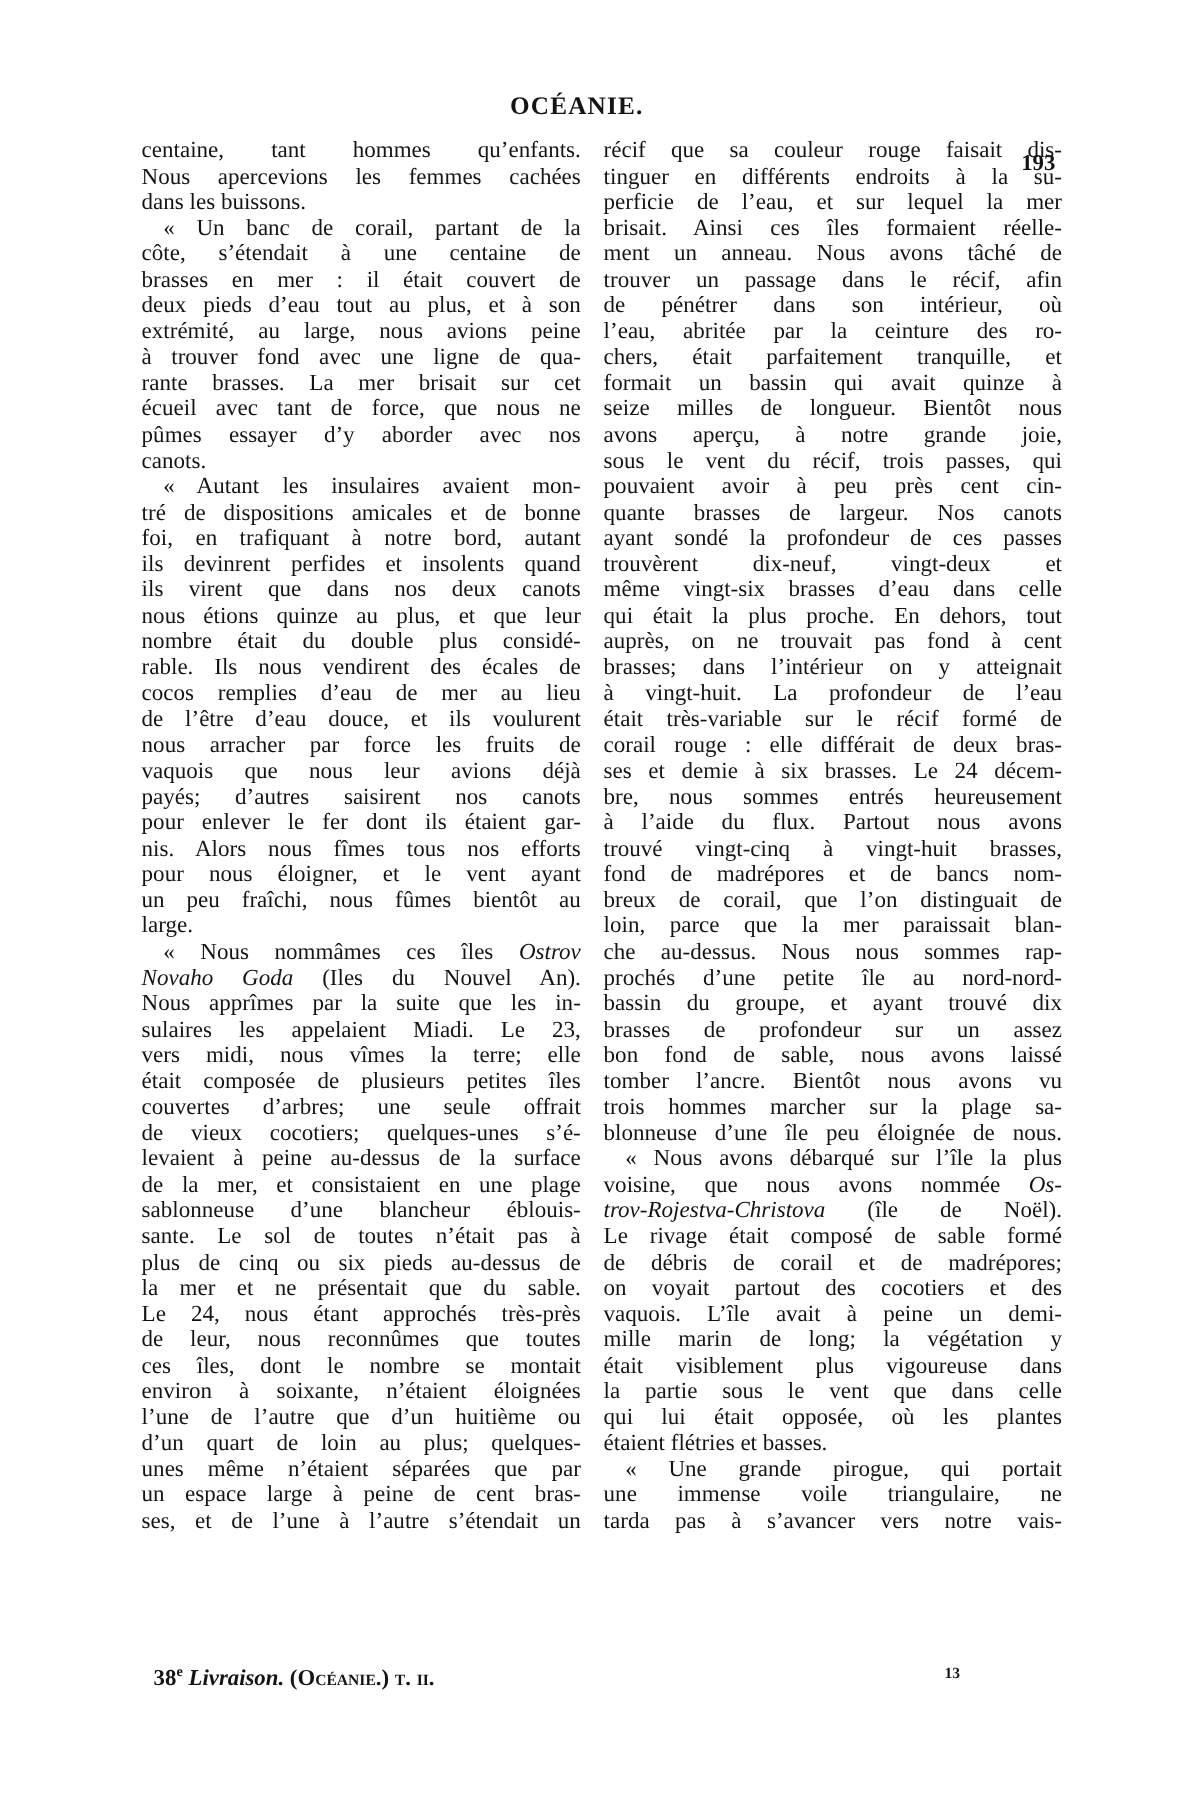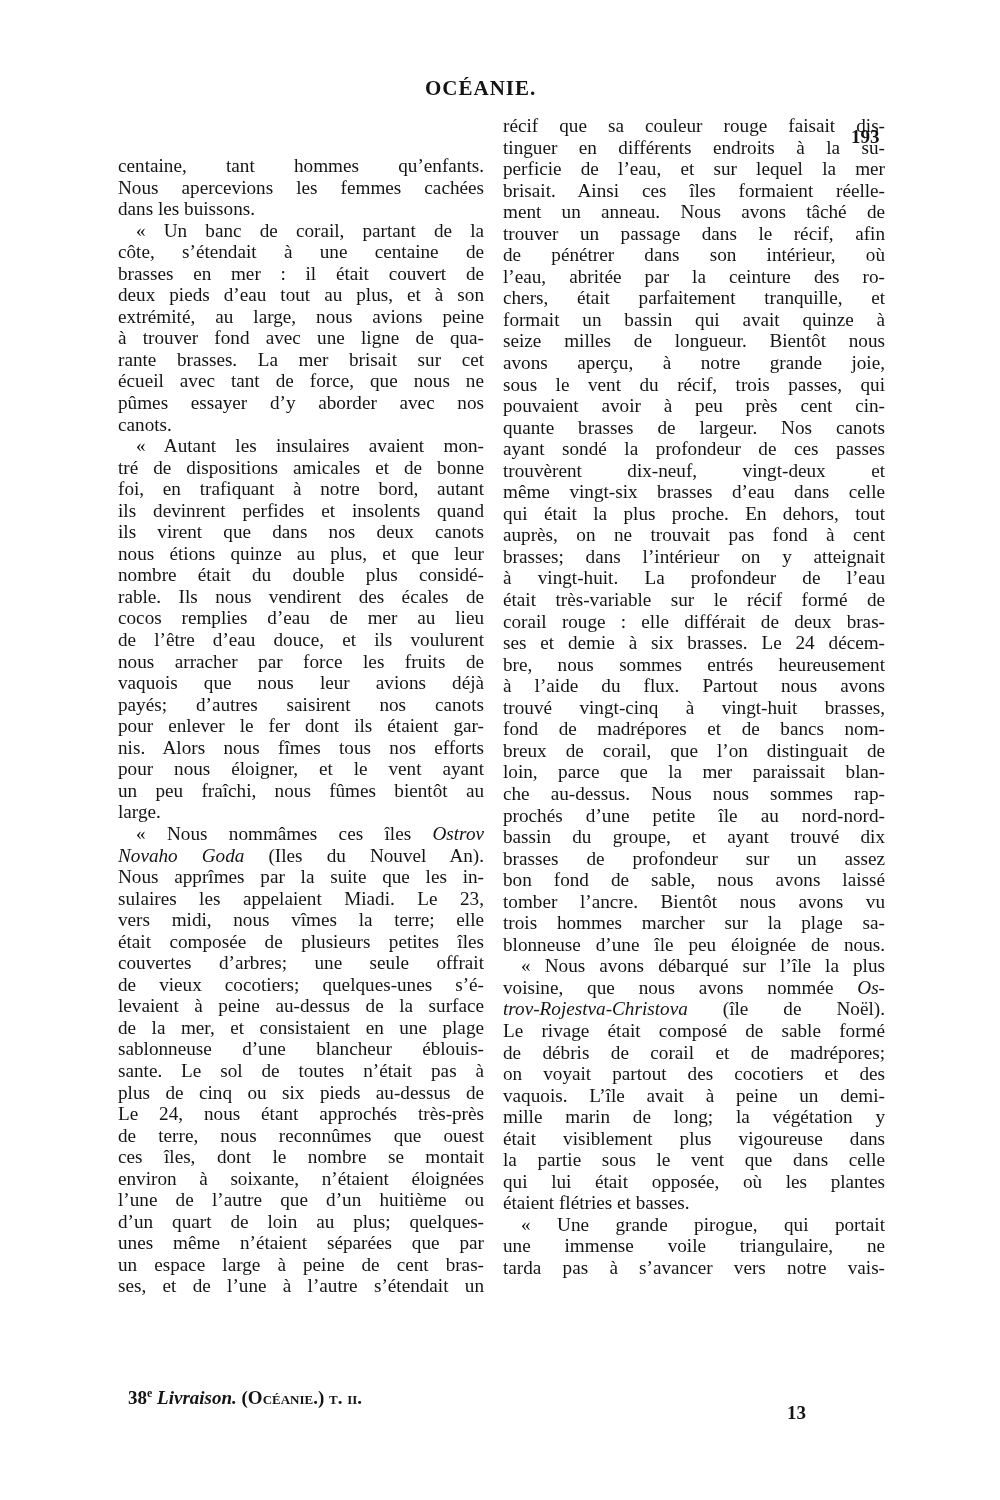--- a/index.html
+++ b/index.html
@@ -5,35 +5,35 @@
     html, body { margin: 0; padding: 0; background: #ffffff; }
     body { width: 1000px; height: 1500px; position: relative; overflow: hidden;
            font-family: "DejaVu Serif", "Liberation Serif", serif; color: #141414; }
     .page { position: absolute; left: 0; top: 0; width: 1000px; height: 1500px; border-radius: 14px; }
     .running-head { position: absolute; top: 76px; left: 0; width: 1000px; height: 30px; }
     .running-title { position: absolute; left: 425px; top: 0; font-size: 21px; letter-spacing: 1px;
                      font-family: "Liberation Serif", serif; font-weight: bold; }
     .page-number { position: absolute; left: 851px; top: 2px; font-size: 19px; font-weight: bold;
                    font-family: "Liberation Serif", serif; margin-top: 48px; }
     .column { position: absolute; top: 115px; width: 366px; }
-    .col-left { left: 118px; margin-top: 40px; }
+    .col-left { left: 118px; }
     .col-right { left: 503px; width: 382px; }
     .line { display: block; height: 21.55px; line-height: 21.55px; font-size: 19.2px;
             white-space: nowrap; text-align: justify; text-align-last: justify;
             font-family: "Liberation Serif", serif; }
     .line.last { text-align-last: left; }
     .line.indent { padding-left: 18px; }
     .line em { font-style: italic; }
     .footer { position: absolute; top: 1386px; left: 0; width: 808px; height: 30px;
               font-family: "Liberation Serif", serif; }
     .signature { position: absolute; left: 128px; top: 0; font-size: 19px; font-weight: bold; }
     .signature .sup { font-size: 12px; vertical-align: super; }
     .signature .ital { font-style: italic; }
     .signature .sc { font-variant: small-caps; }
-    .sheet-number { position: absolute; left: 787px; top: 0; font-size: 19px; font-weight: bold; margin-top: 16px; }
+    .sheet-number { position: absolute; left: 787px; top: 0; font-size: 13px; font-weight: bold; }
   </style>
 </head>
 <body>
 
 <div class="page">
   <div class="running-head">
     <span class="running-title">OCÉANIE.</span>
     <span class="page-number">193</span>
   </div>
 
@@ -75,22 +75,23 @@
       <span class="line"><span>sulaires les appelaient Miadi. Le 23,</span></span>
       <span class="line"><span>vers midi, nous vîmes la terre; elle</span></span>
       <span class="line"><span>était composée de plusieurs petites îles</span></span>
       <span class="line"><span>couvertes d’arbres; une seule offrait</span></span>
       <span class="line"><span>de vieux cocotiers; quelques-unes s’é-</span></span>
       <span class="line"><span>levaient à peine au-dessus de la surface</span></span>
       <span class="line"><span>de la mer, et consistaient en une plage</span></span>
       <span class="line"><span>sablonneuse d’une blancheur éblouis-</span></span>
       <span class="line"><span>sante. Le sol de toutes n’était pas à</span></span>
       <span class="line"><span>plus de cinq ou six pieds au-dessus de</span></span>
+      <span class="line"><span>la mer et ne présentait que du sable.</span></span>
       <span class="line"><span>Le 24, nous étant approchés très-près</span></span>
-      <span class="line"><span>de terre, nous reconnûmes que ouest</span></span>
+      <span class="line"><span>de leur, nous reconnûmes que toutes</span></span>
       <span class="line"><span>ces îles, dont le nombre se montait</span></span>
       <span class="line"><span>environ à soixante, n’étaient éloignées</span></span>
       <span class="line"><span>l’une de l’autre que d’un huitième ou</span></span>
       <span class="line"><span>d’un quart de loin au plus; quelques-</span></span>
       <span class="line"><span>unes même n’étaient séparées que par</span></span>
       <span class="line"><span>un espace large à peine de cent bras-</span></span>
       <span class="line"><span>ses, et de l’une à l’autre s’étendait un</span></span>
     </div>
   <div class="column col-right" id="col-right">
       <span class="line"><span>récif que sa couleur rouge faisait dis-</span></span>

